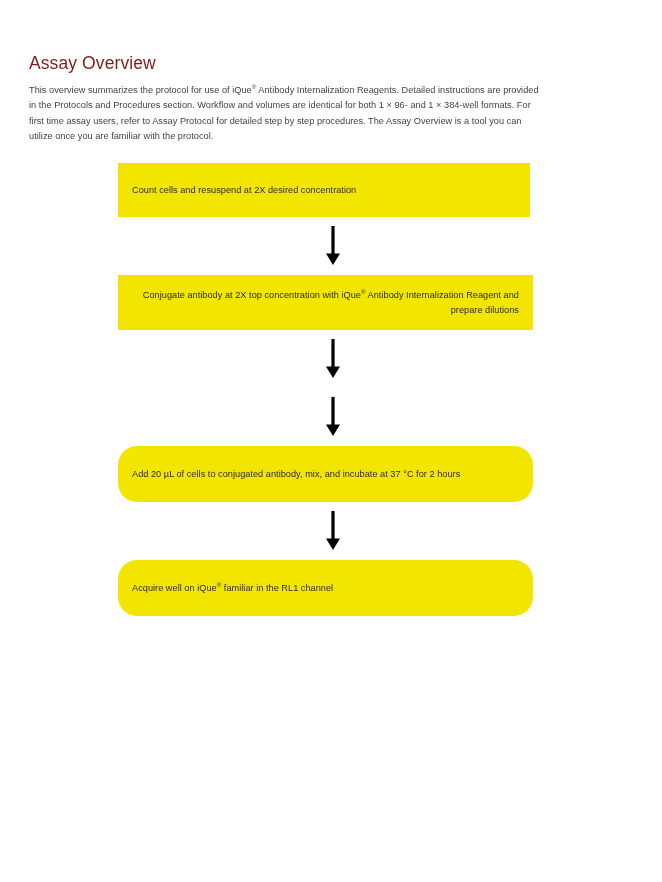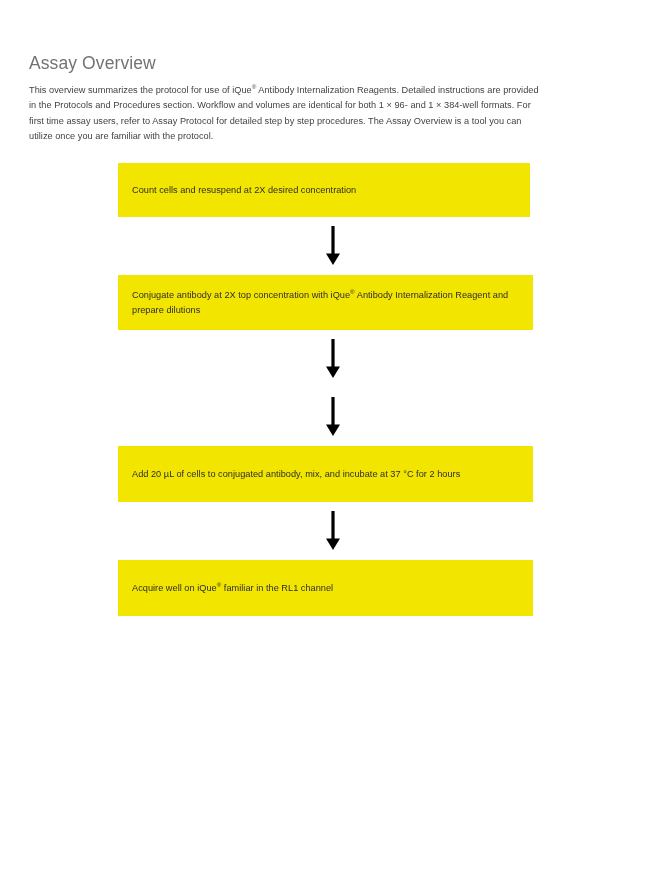--- a/index.html
+++ b/index.html
@@ -25,21 +25,21 @@
   }
 
   
   .page-title {
     position: absolute;
     left: 29px;
     top: 40px;
     font-size: 17.5px;
     font-weight: 300;
     letter-spacing: 0.1px;
-    color: #737373;
+    color: #7f1d1d;
     line-height: 22px;
     white-space: nowrap;
   }
 
   .intro-paragraph {
     position: absolute;
     left: 29px;
     top: 74px;
     width: 512px;
     font-size: 9.2px;
@@ -54,20 +54,21 @@
     vertical-align: super;
     line-height: 0;
   }
 
   
   .flow {
     position: absolute;
     left: 118px;
     top: 163px;
     width: 430px;
+    text-align: right;
   }
 
   .flow-step {
     position: relative;
   }
 
   .flow-box {
     background: #F2E500;
     box-sizing: border-box;
     display: flex;
@@ -87,21 +88,21 @@
     font-size: 6.2px;
     vertical-align: super;
     line-height: 0;
   }
 
   
   .w-412 { width: 412px; }
   .w-415 { width: 415px; }
   .h-54  { height: 54px; }
   .h-55  { height: 55px; }
-  .h-56  { height: 56px; }
+  .h-56  { height: 56px; border-radius: 19px; }
 
   
   .flow-arrow {
     position: relative;
     height: 58px;
     width: 100%;
   }
   .arrow-graphic {
     position: absolute;
     left: 207px;

